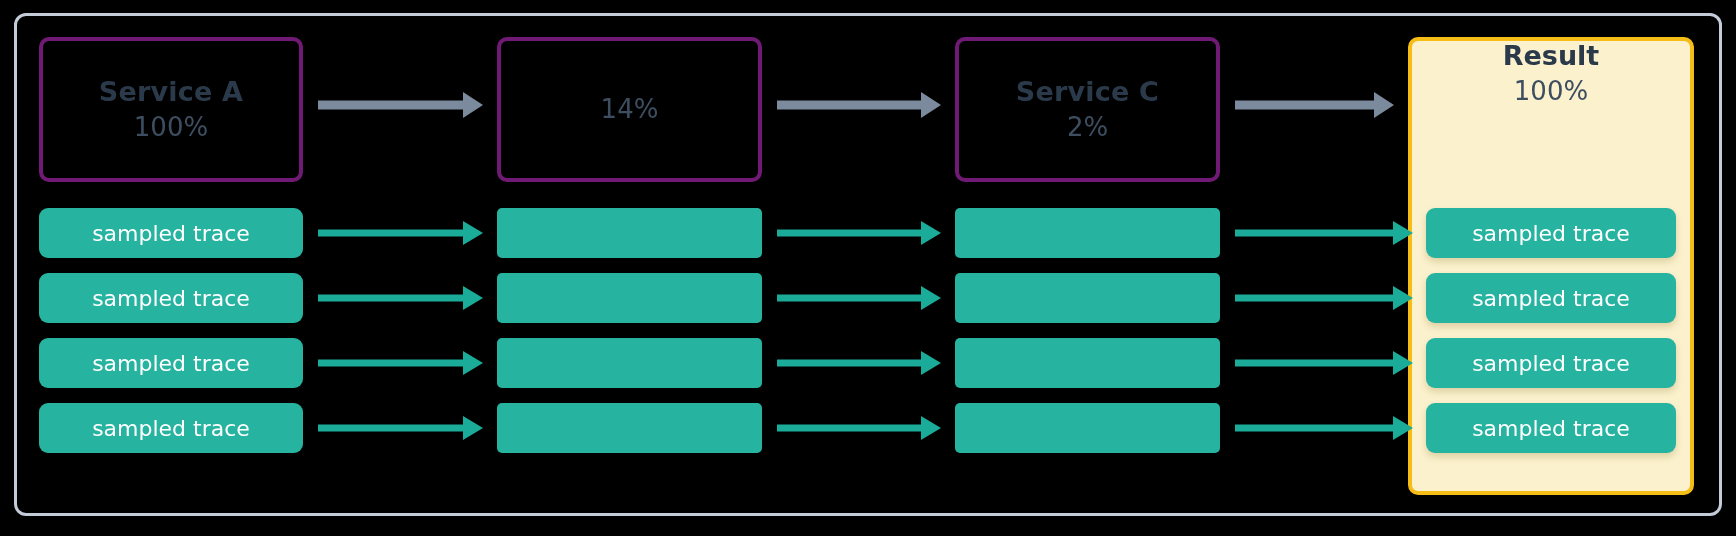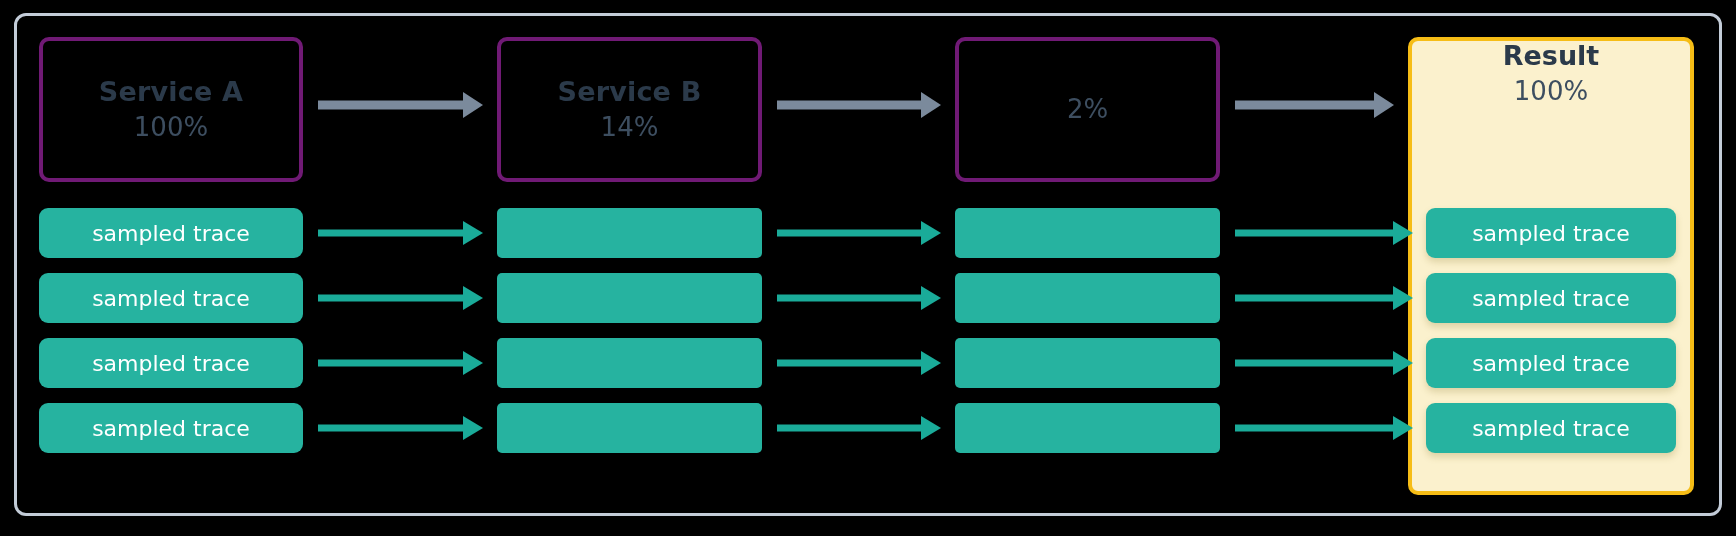--- a/index.html
+++ b/index.html
@@ -134,25 +134,25 @@
 <div id="stage">
 
   <div class="outer-frame"></div>
 
   <div class="service-box svc-a">
     <div class="service-title">Service A</div>
     <div class="service-rate">100%</div>
   </div>
 
   <div class="service-box svc-b">
-    <div class="service-title">Service B</div>
     <div class="service-rate">14%</div>
   </div>
 
   <div class="service-box svc-c">
+    <div class="service-title">Service C</div>
     <div class="service-rate">2%</div>
   </div>
 
   <div class="result-panel">
     <div class="result-head">
       <div class="result-title">Result</div>
       <div class="result-rate">100%</div>
     </div>
   </div>
 

